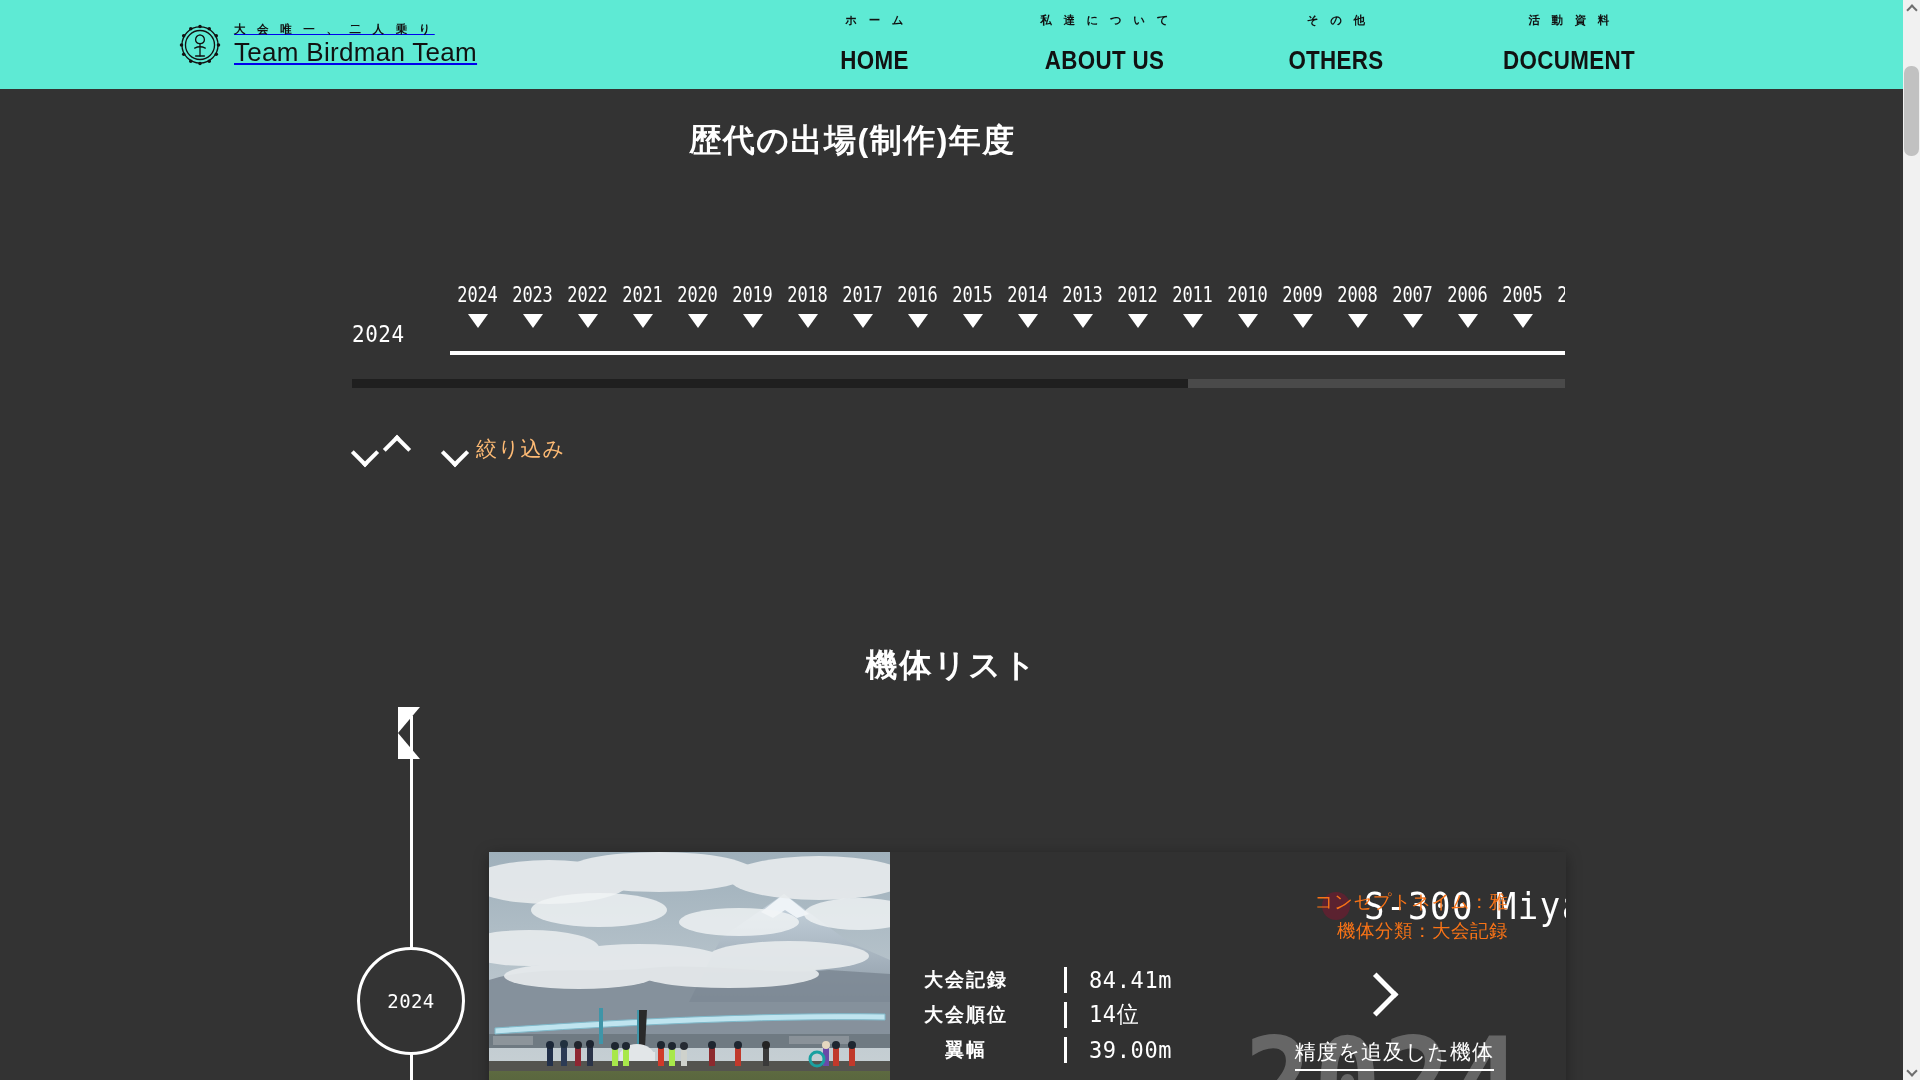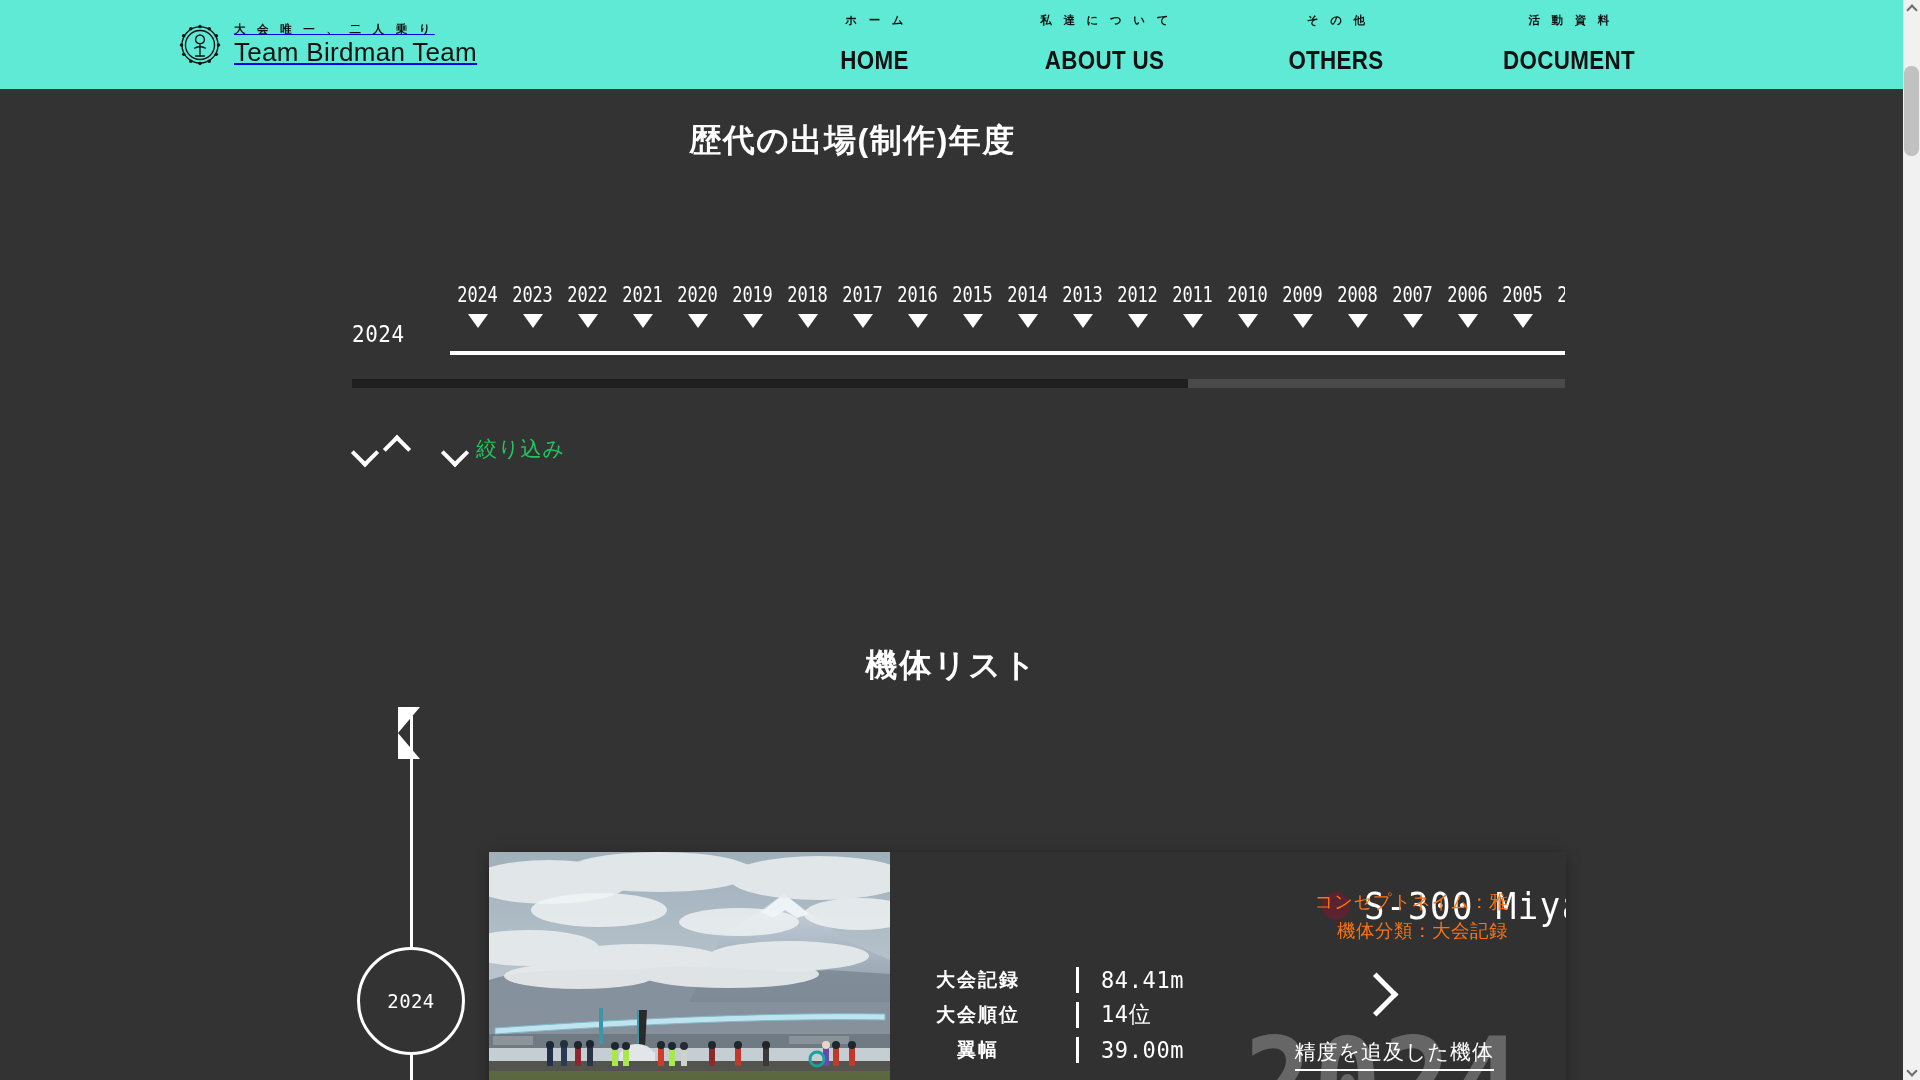--- a/index.html
+++ b/index.html
@@ -252,21 +252,21 @@
 
   .filter-group {
     display: flex;
     align-items: center;
     margin-left: 28px;
     gap: 6px;
     cursor: pointer;
   }
 
   .filter-label {
-    color: #22c55e;
+    color: #fdba74;
     font-size: 21px;
     font-weight: 500;
     letter-spacing: 1px;
   }
 
   
   .list-title {
     position: absolute;
     top: 555px;
     left: 0;
@@ -404,21 +404,21 @@
     color: #f97316;
     font-size: 18.5px;
     line-height: 1.55;
     letter-spacing: 0.5px;
     white-space: nowrap;
   }
 
   .spec-table {
     position: absolute;
     top: 111px;
-    left: 12px;
+    left: 0;
     display: flex;
     flex-direction: column;
     gap: 1px;
   }
 
   .spec-row {
     display: flex;
     align-items: center;
     height: 34px;
   }

